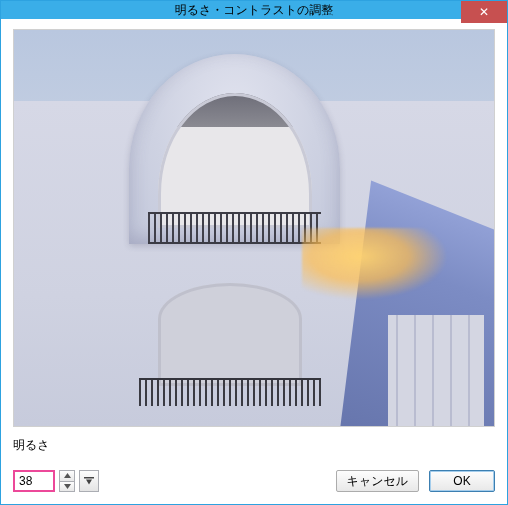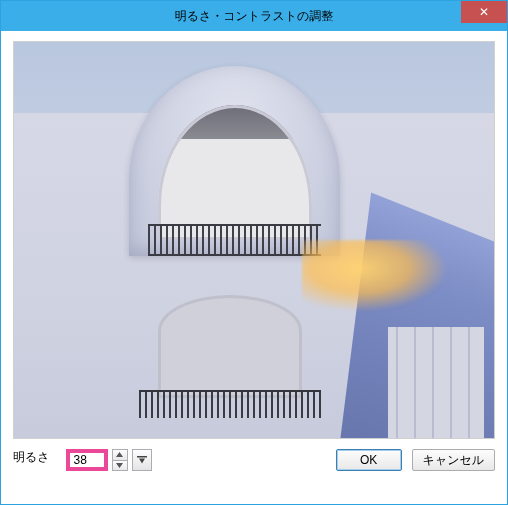--- a/index.html
+++ b/index.html
@@ -107,35 +107,35 @@
     position: absolute; right: 2%; bottom: 0; width: 20%; height: 28%;
     background: repeating-linear-gradient(90deg, #d4d6e2 0 8px, #b9bcd0 8px 10px, #d4d6e2 10px 18px);
   }
 
   .controls-row {
     display: flex; align-items: flex-end;
     margin-top: 10px;
     gap: 10px;
   }
   .field {
-    display: flex; flex-direction: row;
+    display: flex; flex-direction: column;
     gap: 16px;
   }
   .field-label {
     font-size: 12px;
     color: #000;
   }
   .spin-wrap {
     display: flex; align-items: stretch;
     height: 22px;
     gap: 4px;
   }
   .num-input {
     width: 42px;
-    border: 4px solid #ec4899;
+    border: 2px solid #ec4899;
     padding: 0 4px;
     display: flex; align-items: center;
     font-size: 12px;
     background: #fff;
   }
   .spinner {
     width: 16px;
     display: flex; flex-direction: column;
     border: 1px solid #abadb3;
   }
@@ -221,23 +221,23 @@
             <svg viewBox="0 0 10 8">
               <path d="M0 0 H10 V1.5 H0 Z M2 2.5 L5 7.5 L8 2.5 Z" fill="#444"></path>
             </svg>
           </div>
         </div>
       </div>
 
 
       <div class="spacer"></div>
 
+      <div class="btn">
+        <span>キャンセル</span>
+      </div>
       <div class="btn focus">
         <span>OK</span>
       </div>
-      <div class="btn">
-        <span>キャンセル</span>
-      </div>
 
     </div>
 
   </div>
 </div>
 
 </body></html>

